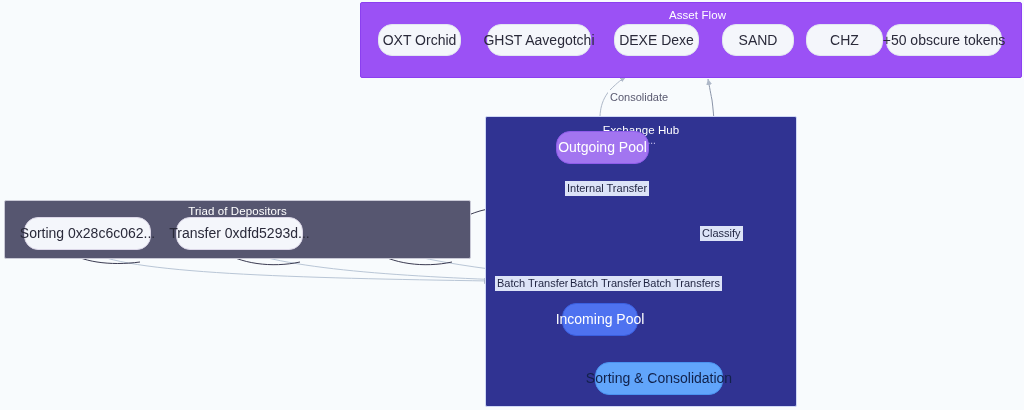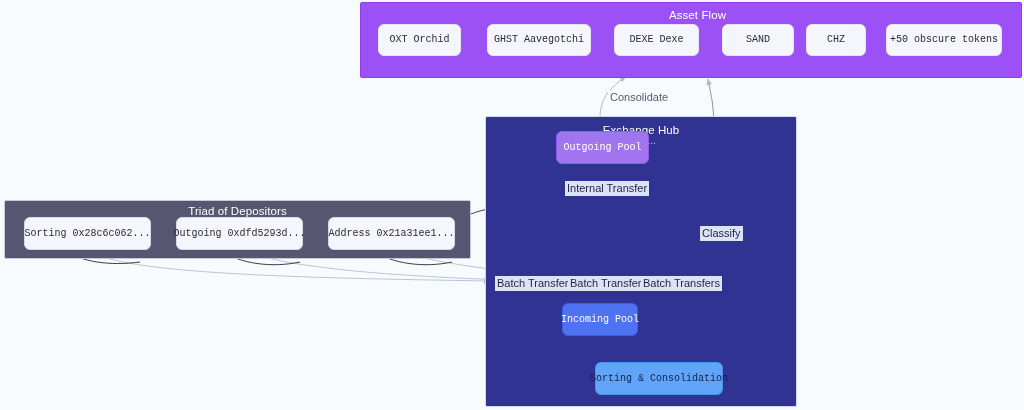--- a/index.html
+++ b/index.html
@@ -56,26 +56,25 @@
     background: #565670;
     border: 1px solid #c9c9d6;
   }
   #triad > .subgraph-title { top: 4px; }
 
   .node {
     position: absolute;
     display: flex;
     align-items: center;
     justify-content: center;
-    font-size: 10px;
+    font-size: 14px;
     text-align: center;
-    border-radius: 6px;
+    border-radius: 14px;
     white-space: nowrap;
     line-height: 1.15;
-    font-family: Liberation Mono, monospace;
   }
   .token-node {
     background: #f4f6fb;
     border: 1px solid #e2e6f0;
     color: #2a2a3a;
     height: 32px;
     top: 24px;
   }
   .addr-node {
     background: #f4f6fb;
@@ -177,21 +176,21 @@
   </div>
   <div class="node token-node" style="left:487px; width:104px;">
     <span>GHST Aavegotchi</span>
   </div>
   <div class="node token-node" style="left:614px; width:85px;">
     <span>DEXE Dexe</span>
   </div>
   <div class="node token-node" style="left:722px; width:72px;">
     <span>SAND</span>
   </div>
-  <div class="node token-node" style="left:806px; width:60px;">
+  <div class="node token-node" style="left:806px; width:77px;">
     <span>CHZ</span>
   </div>
   <div class="node token-node" style="left:886px; width:116px;">
     <span>+50 obscure tokens</span>
   </div>
 
   <div class="subgraph" id="exchange-hub">
     <div class="subgraph-title">Exchange Hub</div>
   </div>
 
@@ -208,24 +207,21 @@
   </div>
 
   <div class="subgraph" id="triad">
     <div class="subgraph-title">Triad of Depositors</div>
   </div>
 
   <div class="node addr-node" style="left:24px;">
     <span>Sorting 0x28c6c062...</span>
   </div>
   <div class="node addr-node" style="left:176px;">
-    <span>Outgoing 0xdfd5293d...</span>
-  </div>
-  <div class="node addr-node" style="left:328px;">
-    <span>Address 0x21a31ee1...</span>
+    <span>Transfer 0xdfd5293d...</span>
   </div>
 
   <div class="edge-label on-light" style="left:608px; top:90px;">Consolidate</div>
 
   <div class="edge-label on-dark" style="left:565px; top:175px;margin-top:6px;">Internal Transfer</div>
 
   <div class="edge-label on-dark" style="left:700px; top:226px;">Classify</div>
 
   <div class="edge-label on-dark" style="left:495px; top:276px;">Batch Transfers</div>
   <div class="edge-label on-dark" style="left:568px; top:276px;">Batch Transfers</div>

